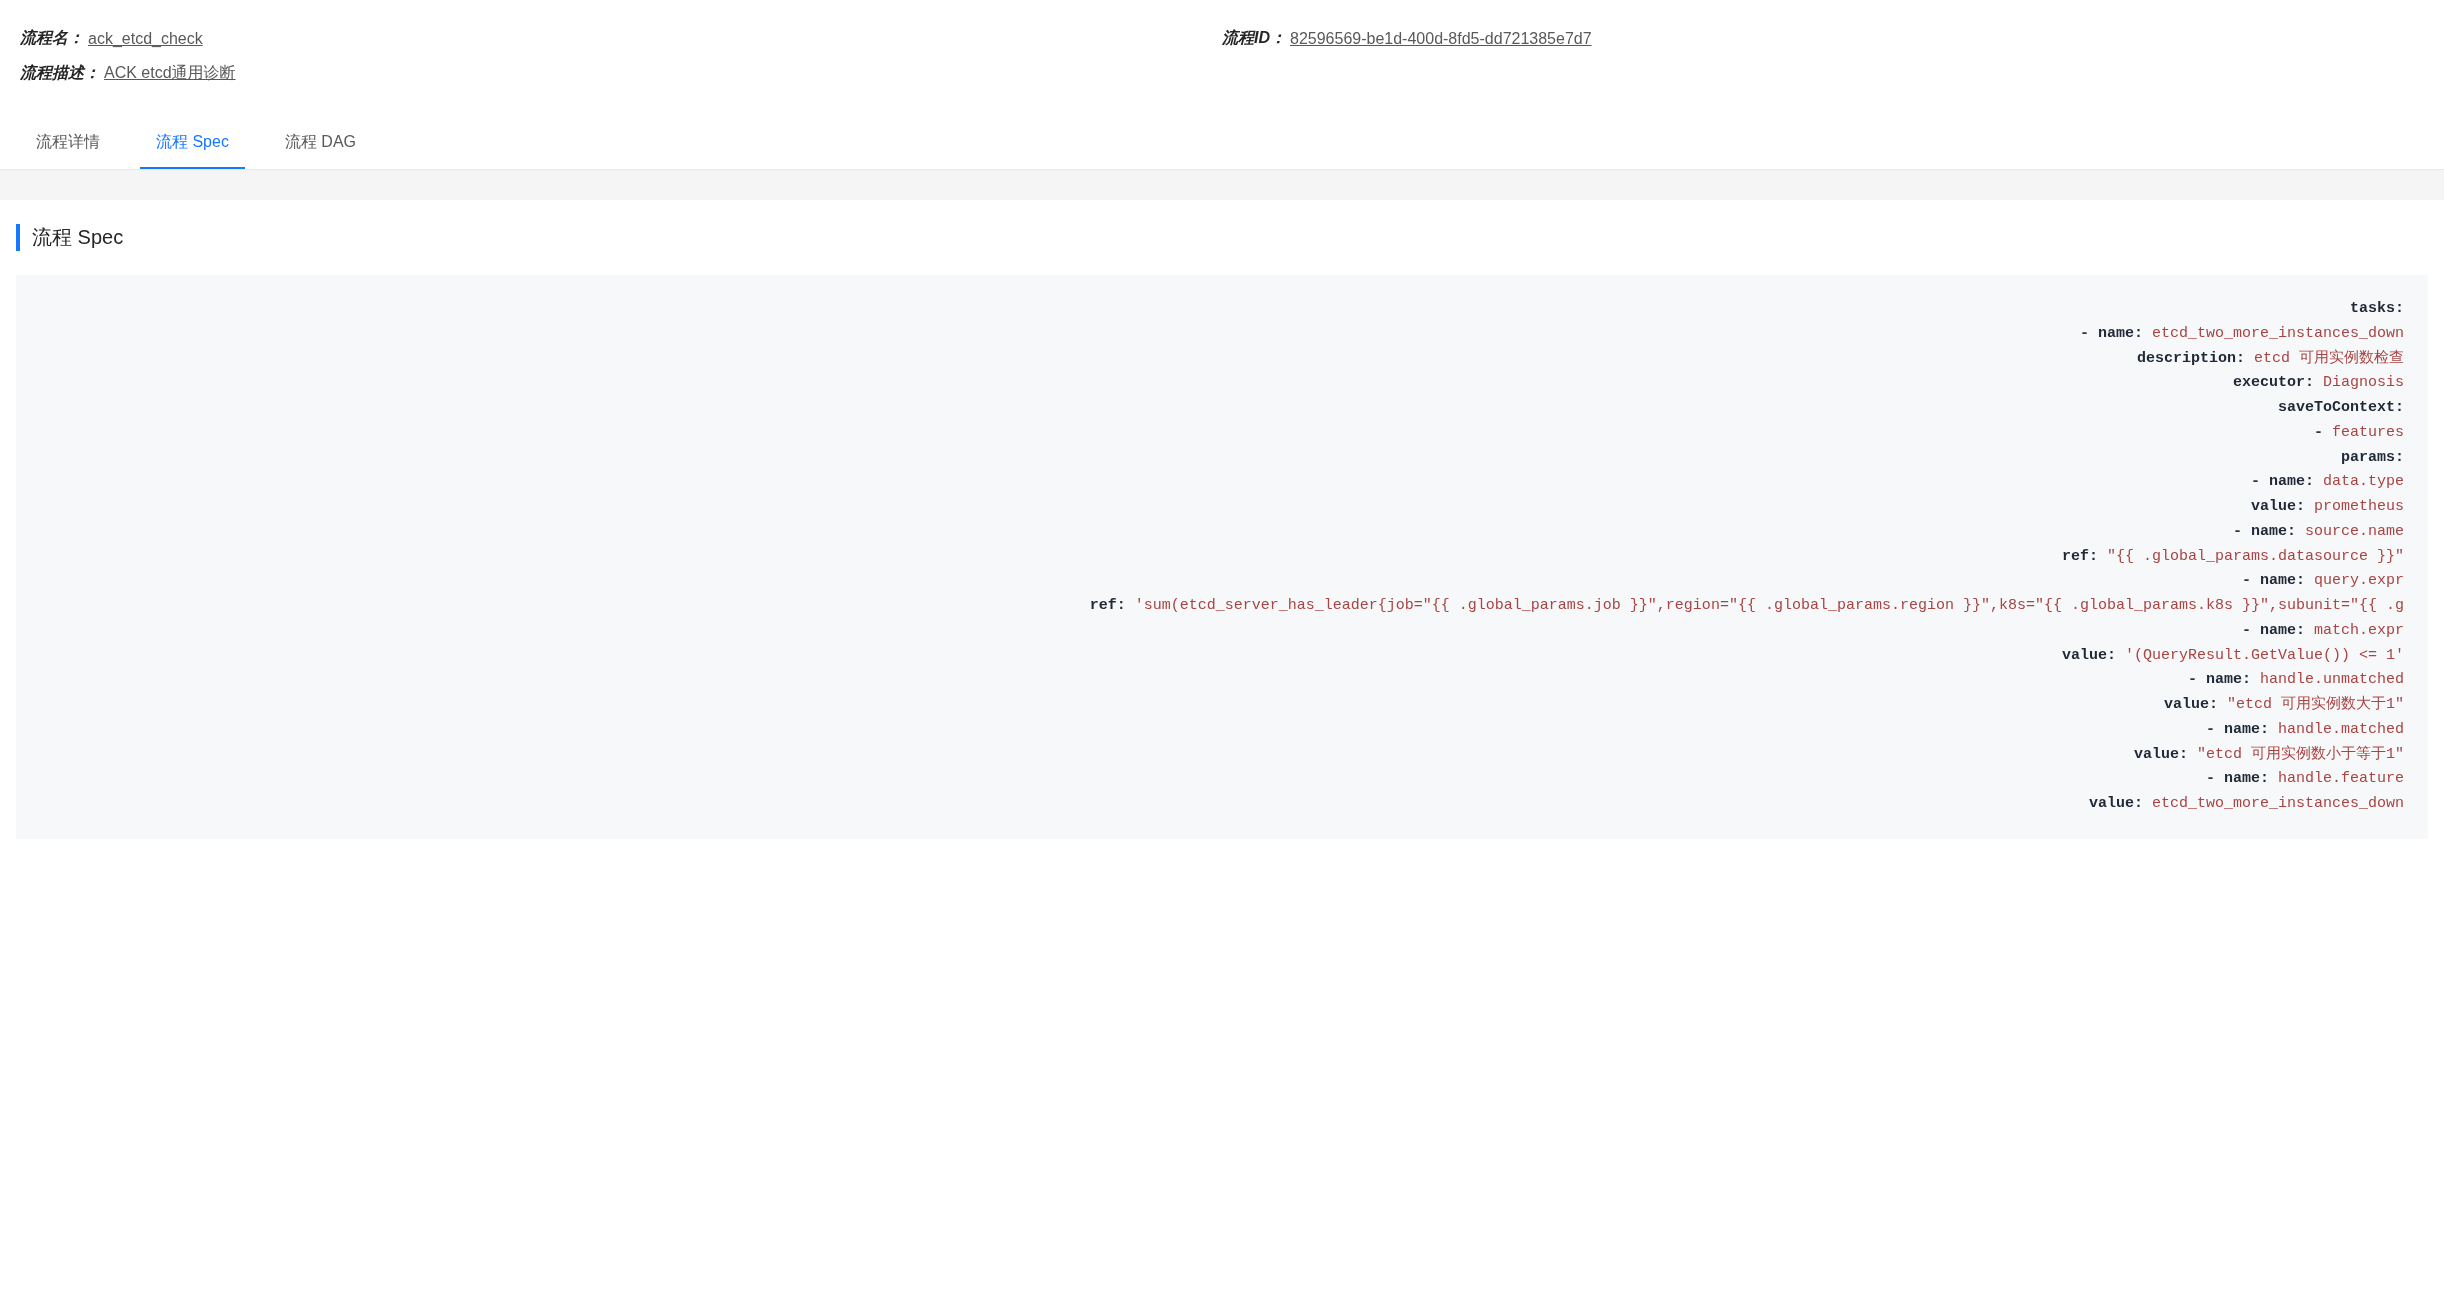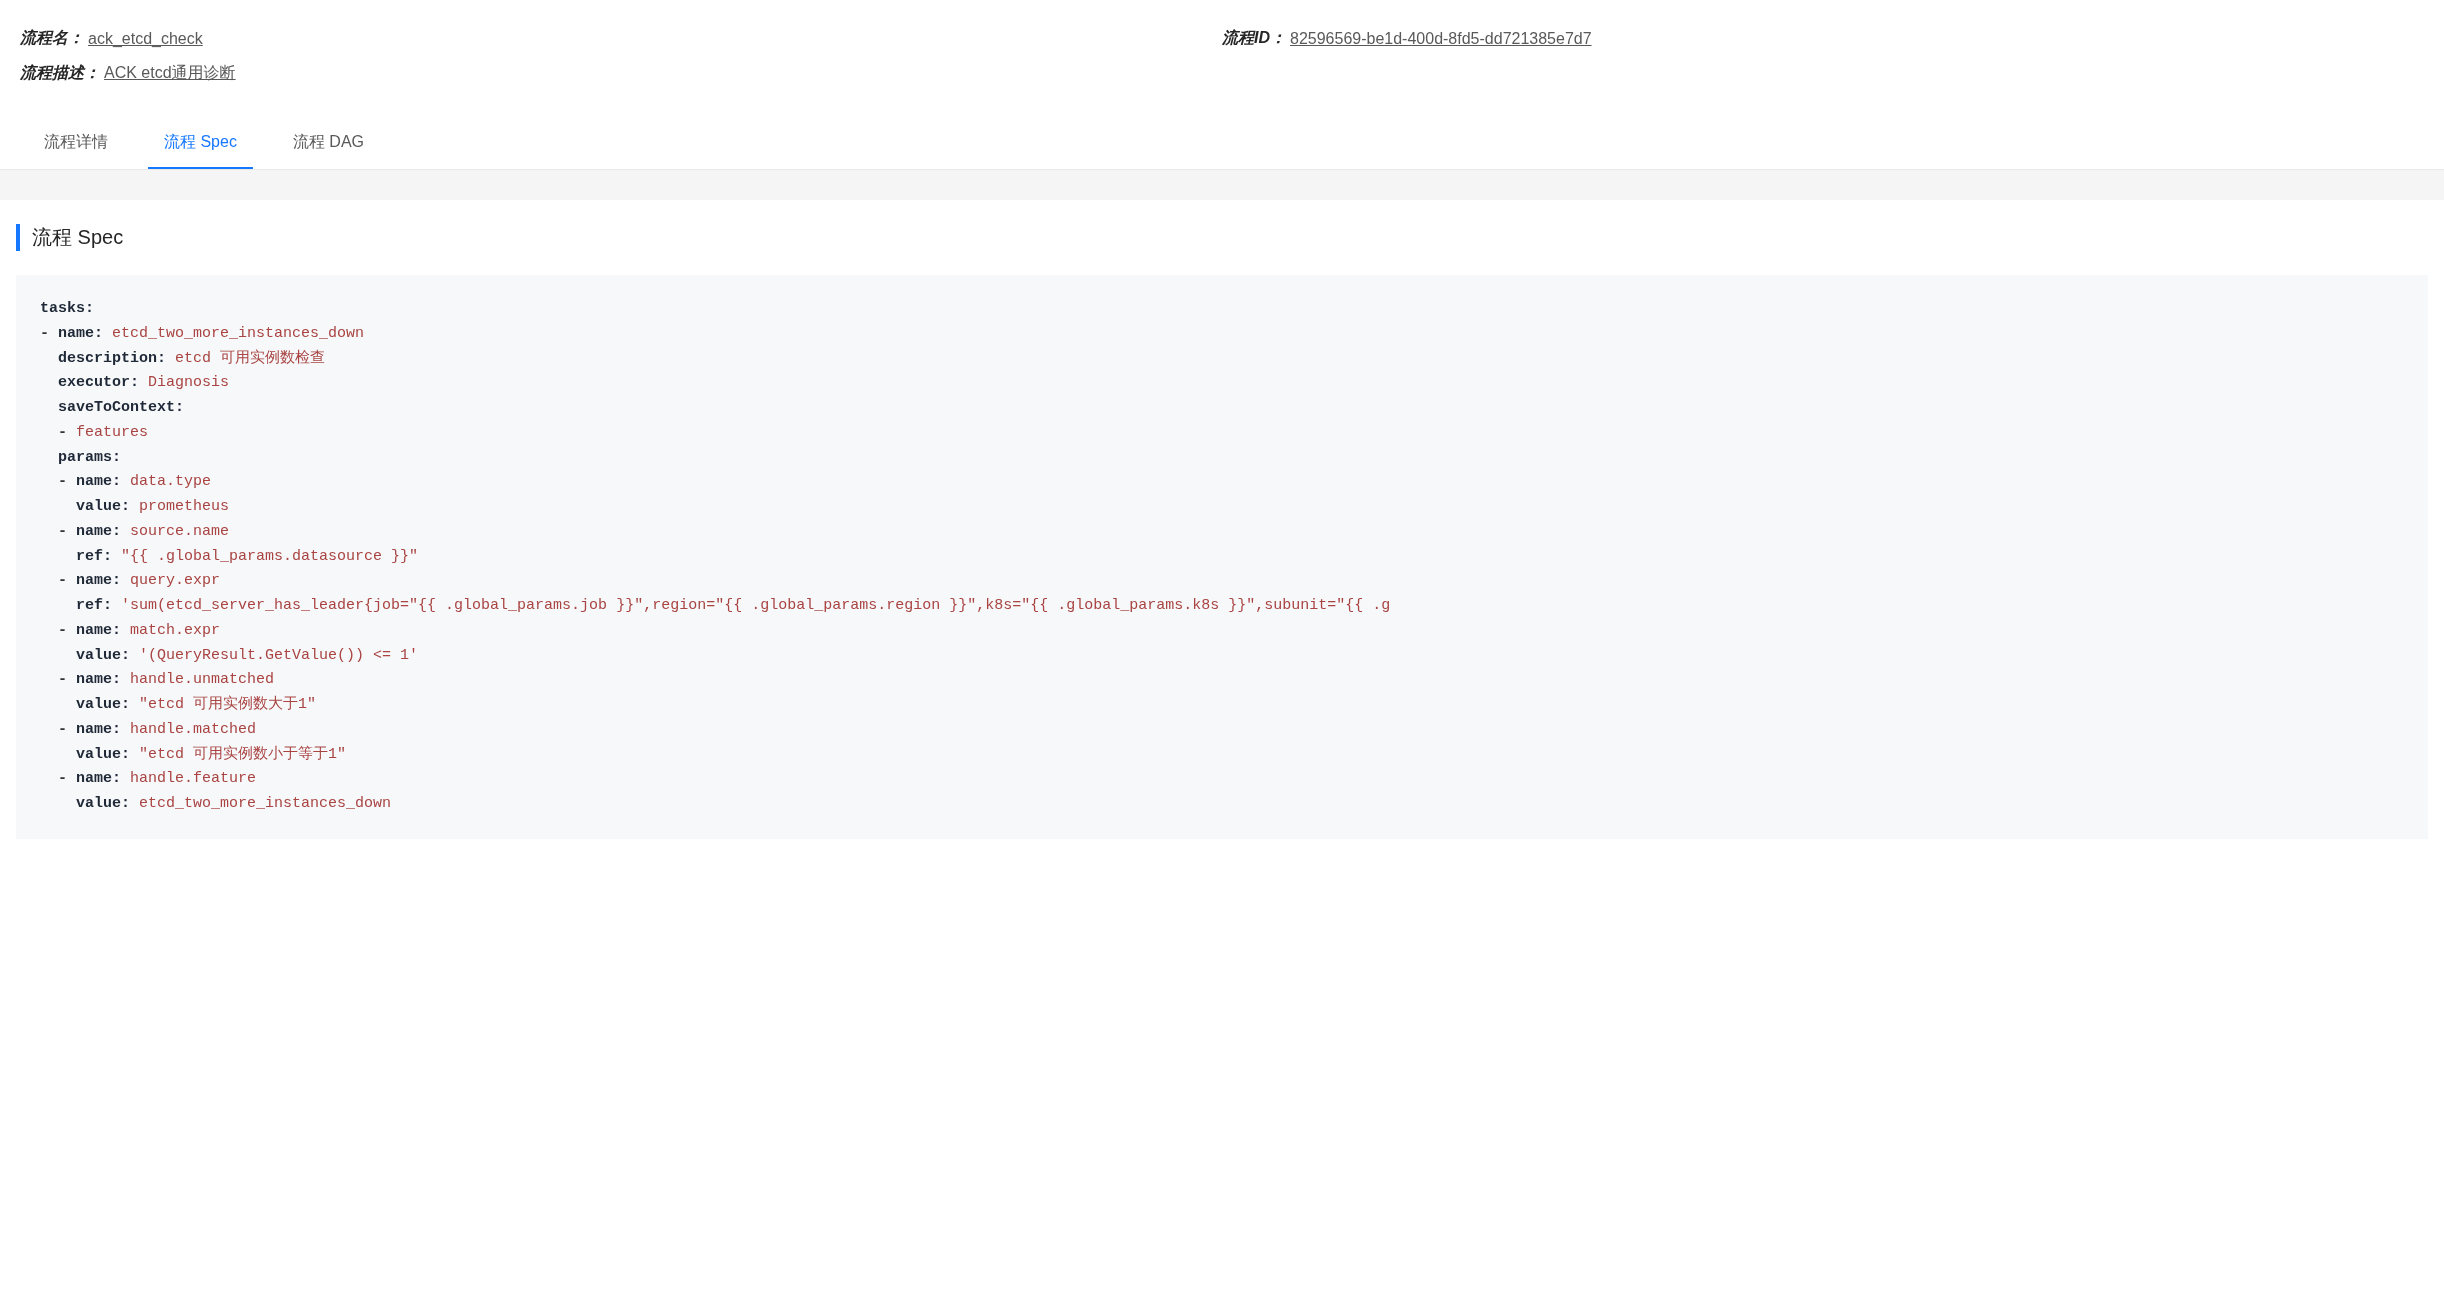--- a/index.html
+++ b/index.html
@@ -37,21 +37,21 @@
       margin-right: 4px;
       font-style: italic;
     }
     .info-value {
       color: #595959;
       text-decoration: underline;
     }
     .tabs {
       display: flex;
       border-bottom: 1px solid #e8e8e8;
-      padding: 0 28px;
+      padding: 0 20px;
       margin-top: 10px;
     }
     .tab {
       padding: 14px 16px;
       color: #595959;
       cursor: pointer;
       border-bottom: 2px solid transparent;
       margin-right: 24px;
       font-size: 16px;
     }
@@ -76,20 +76,21 @@
     }
     .code-block {
       background: #f7f8fa;
       padding: 22px 24px;
       font-family: "SFMono-Regular", Consolas, "Liberation Mono", Menlo, Courier, monospace;
       font-size: 15px;
       line-height: 1.65;
       overflow-x: auto;
       white-space: pre;
       color: #333;
+      text-align: right;
     }
     .tok-key { font-weight: 700; color: #1f2937; }
     .tok-str { color: #a94442; }
     .tok-dash { color: #333; font-weight: 700;}
   </style>
 </head>
 <body>
 
 <div class="header-info">
   <div class="info-row">

